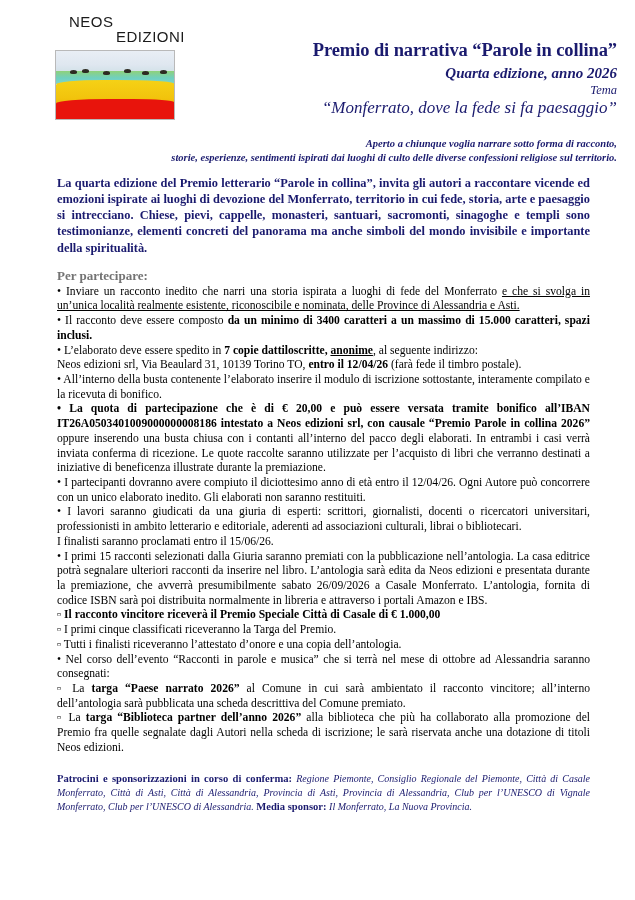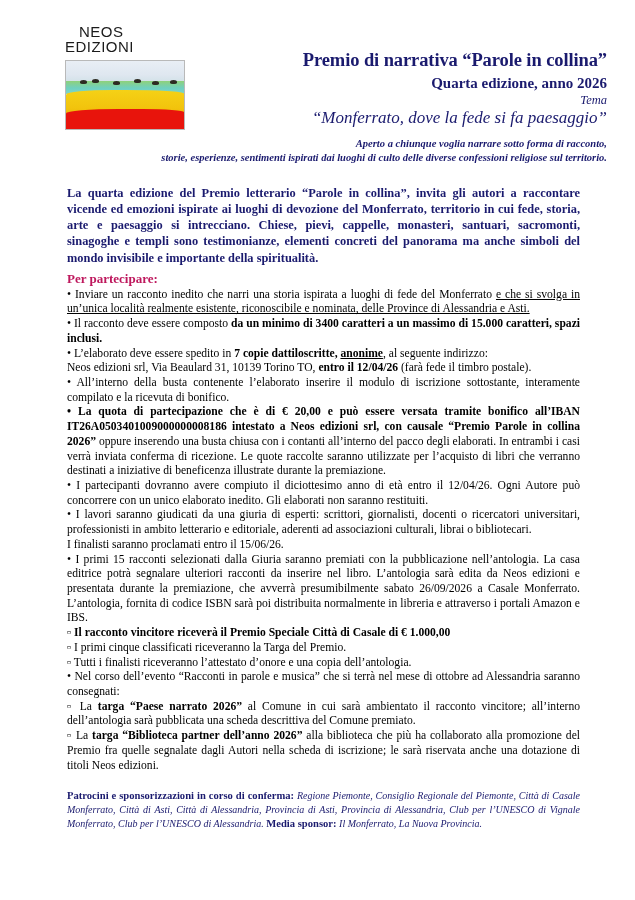--- a/index.html
+++ b/index.html
@@ -12,21 +12,21 @@
     height: 900px;
     font-family: "Liberation Serif", "DejaVu Serif", serif;
     color: #000000;
     position: relative;
     overflow: hidden;
   }
   .page {
     width: 635px;
     height: 900px;
     position: relative;
-    padding: 10px;
+    padding: 0;
     box-sizing: border-box;
   }
 
   
   .header {
     position: relative;
     height: 165px;
   }
   .brand {
     position: absolute;
@@ -36,21 +36,21 @@
   }
   .brand-word {
     font-family: "Liberation Sans", "DejaVu Sans", sans-serif;
     font-size: 15px;
     letter-spacing: 0.5px;
     color: #1b1b1b;
     line-height: 1.0;
     text-align: left;
   }
   .brand-word .l1 { padding-left: 14px; display: block; }
-  .brand-word .l2 { display: block; }
+  .brand-word .l2 { display: block; text-align: right; }
   .logo-img {
     margin-top: 6px;
     width: 118px;
     height: 68px;
     border: 1px solid #b9b9b9;
     position: relative;
     overflow: hidden;
     background: #eef2f7;
   }
   .logo-sky {
@@ -88,20 +88,21 @@
     color: #1a1a6e;
   }
   .main-title {
     font-size: 18.5px;
     font-weight: bold;
     letter-spacing: -0.1px;
     line-height: 1.15;
   }
   .edition {
     font-size: 15px;
+    font-style: italic;
     font-weight: bold;
     margin-top: 4px;
     line-height: 1.15;
     text-align: right;
   }
   .tema-label {
     font-size: 12.5px;
     font-style: italic;
     margin-top: 1px;
     line-height: 1.1;
@@ -109,21 +110,21 @@
   .tema-text {
     font-size: 17px;
     font-style: italic;
     margin-top: 1px;
     line-height: 1.15;
   }
   .subtitle-1 {
     font-size: 10.5px;
     font-style: italic;
     font-weight: bold;
-    margin-top: 9px;
+    margin-top: 19px;
     line-height: 1.3;
   }
   .subtitle-2 {
     font-size: 10.5px;
     font-style: italic;
     font-weight: bold;
     line-height: 1.3;
     text-align: right;
     margin-left: -130px;
     margin-top: 1px;
@@ -136,24 +137,24 @@
   }
   .intro {
     color: #1a1a6e;
     font-weight: bold;
     font-size: 12.4px;
     line-height: 1.30;
     text-align: justify;
     margin-top: 10px;
   }
   .section-head {
-    color: #be185d;
+    color: #737373;
     font-weight: bold;
     font-size: 13px;
-    margin-top: 5px;
+    margin-top: 12px;
     margin-bottom: 1px;
   }
   .item {
     font-size: 11.6px;
     line-height: 1.27;
     text-align: justify;
     margin-bottom: 0;
   }
   .item.bold { font-weight: bold; }
   b { font-weight: bold; }

